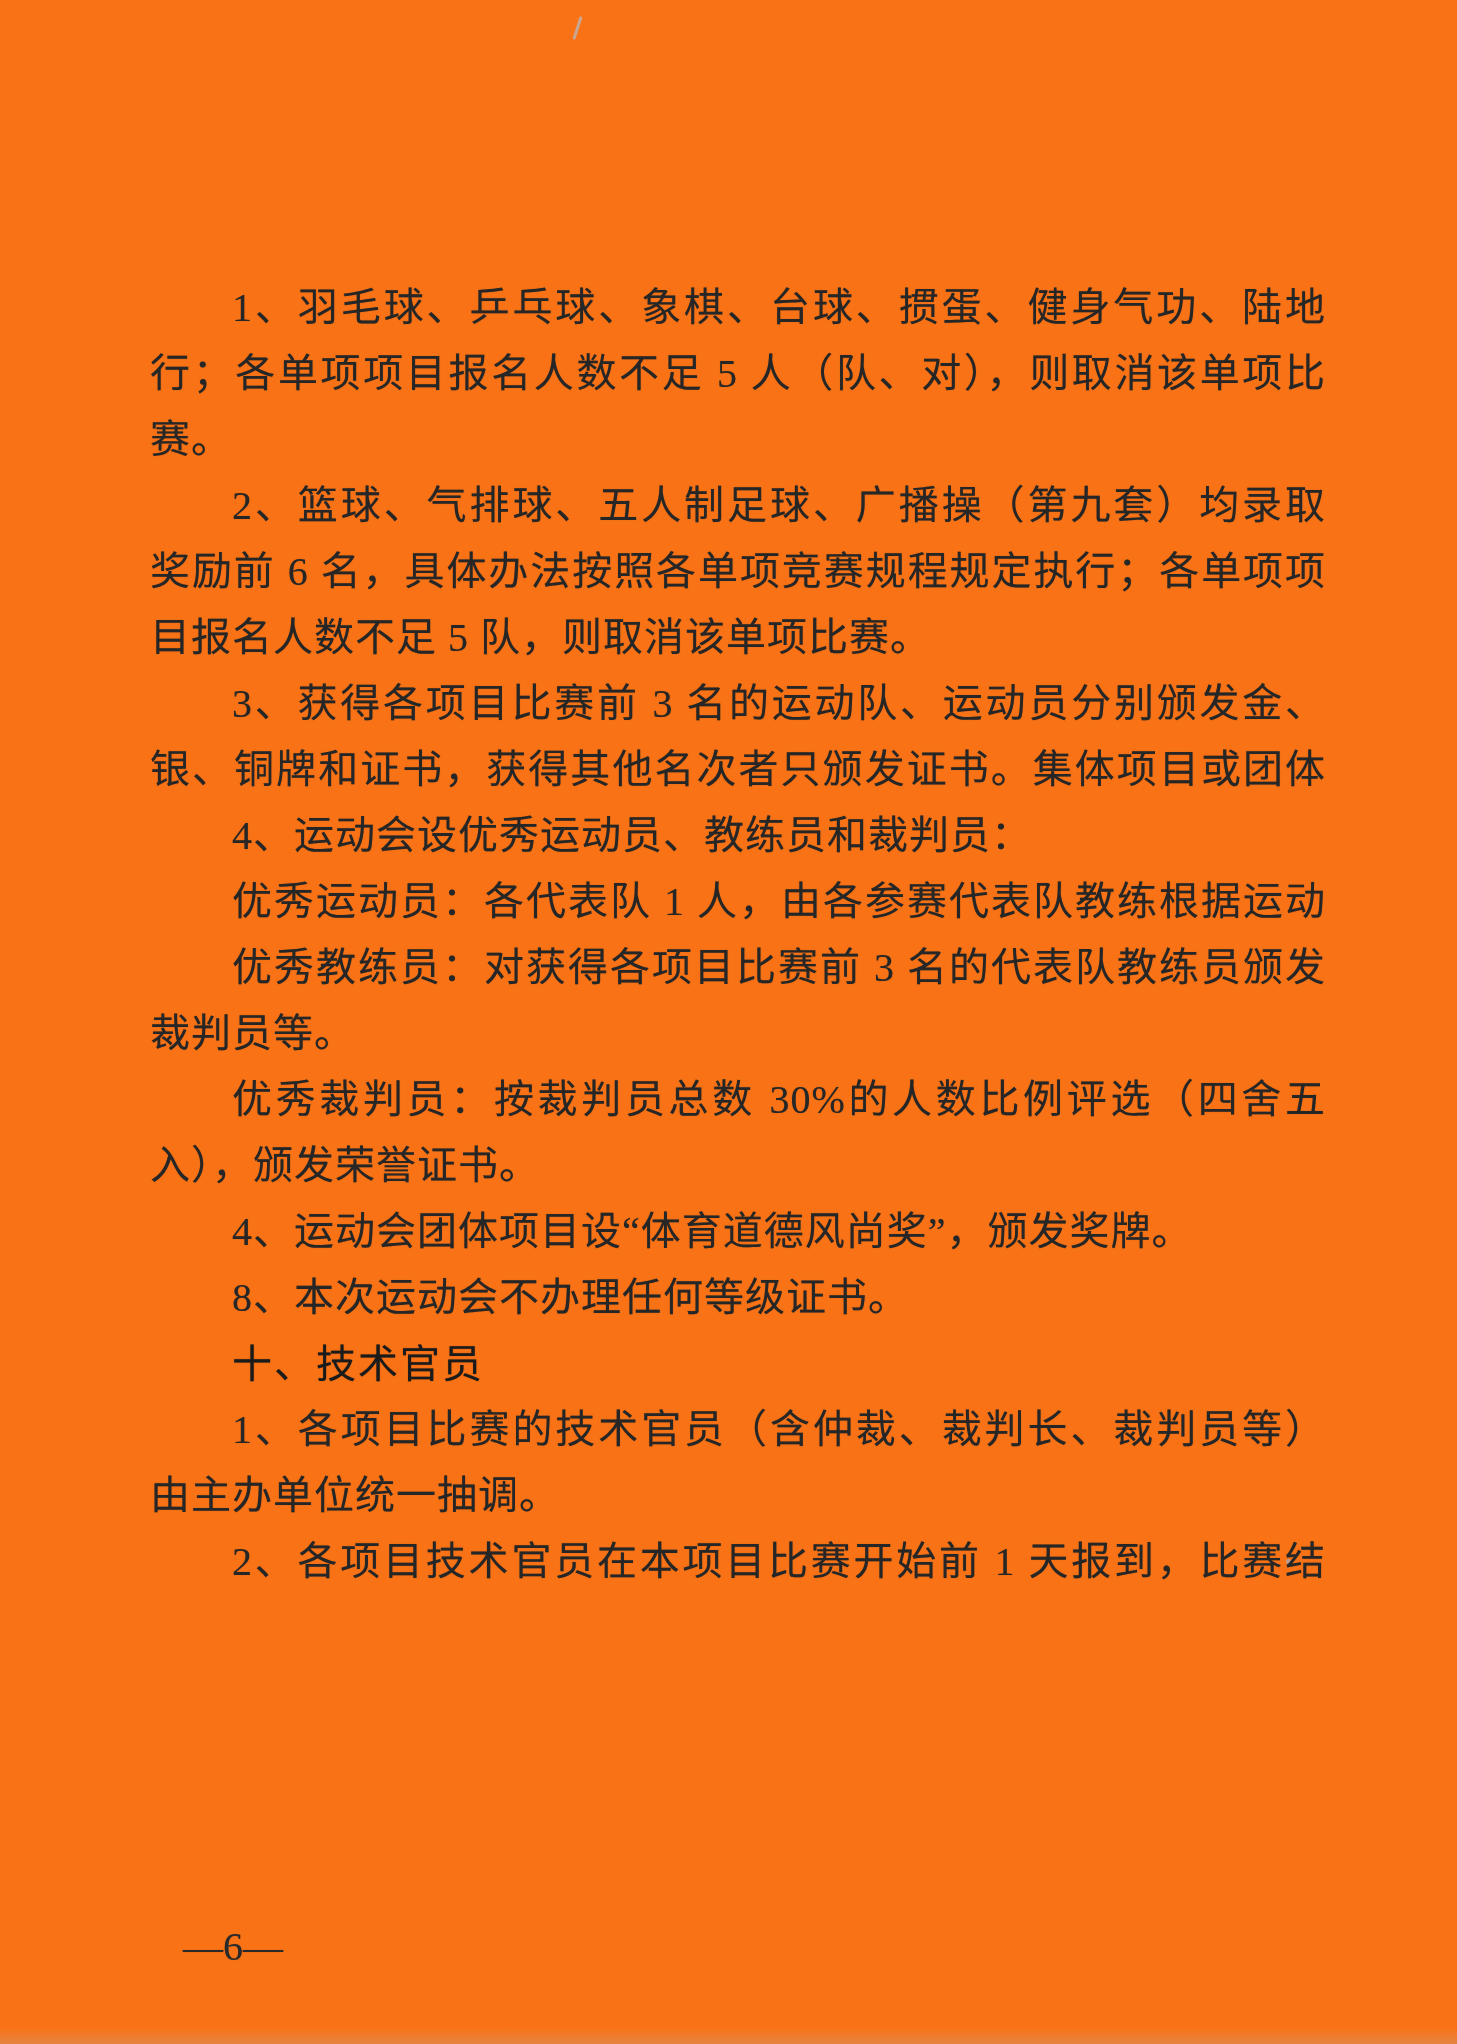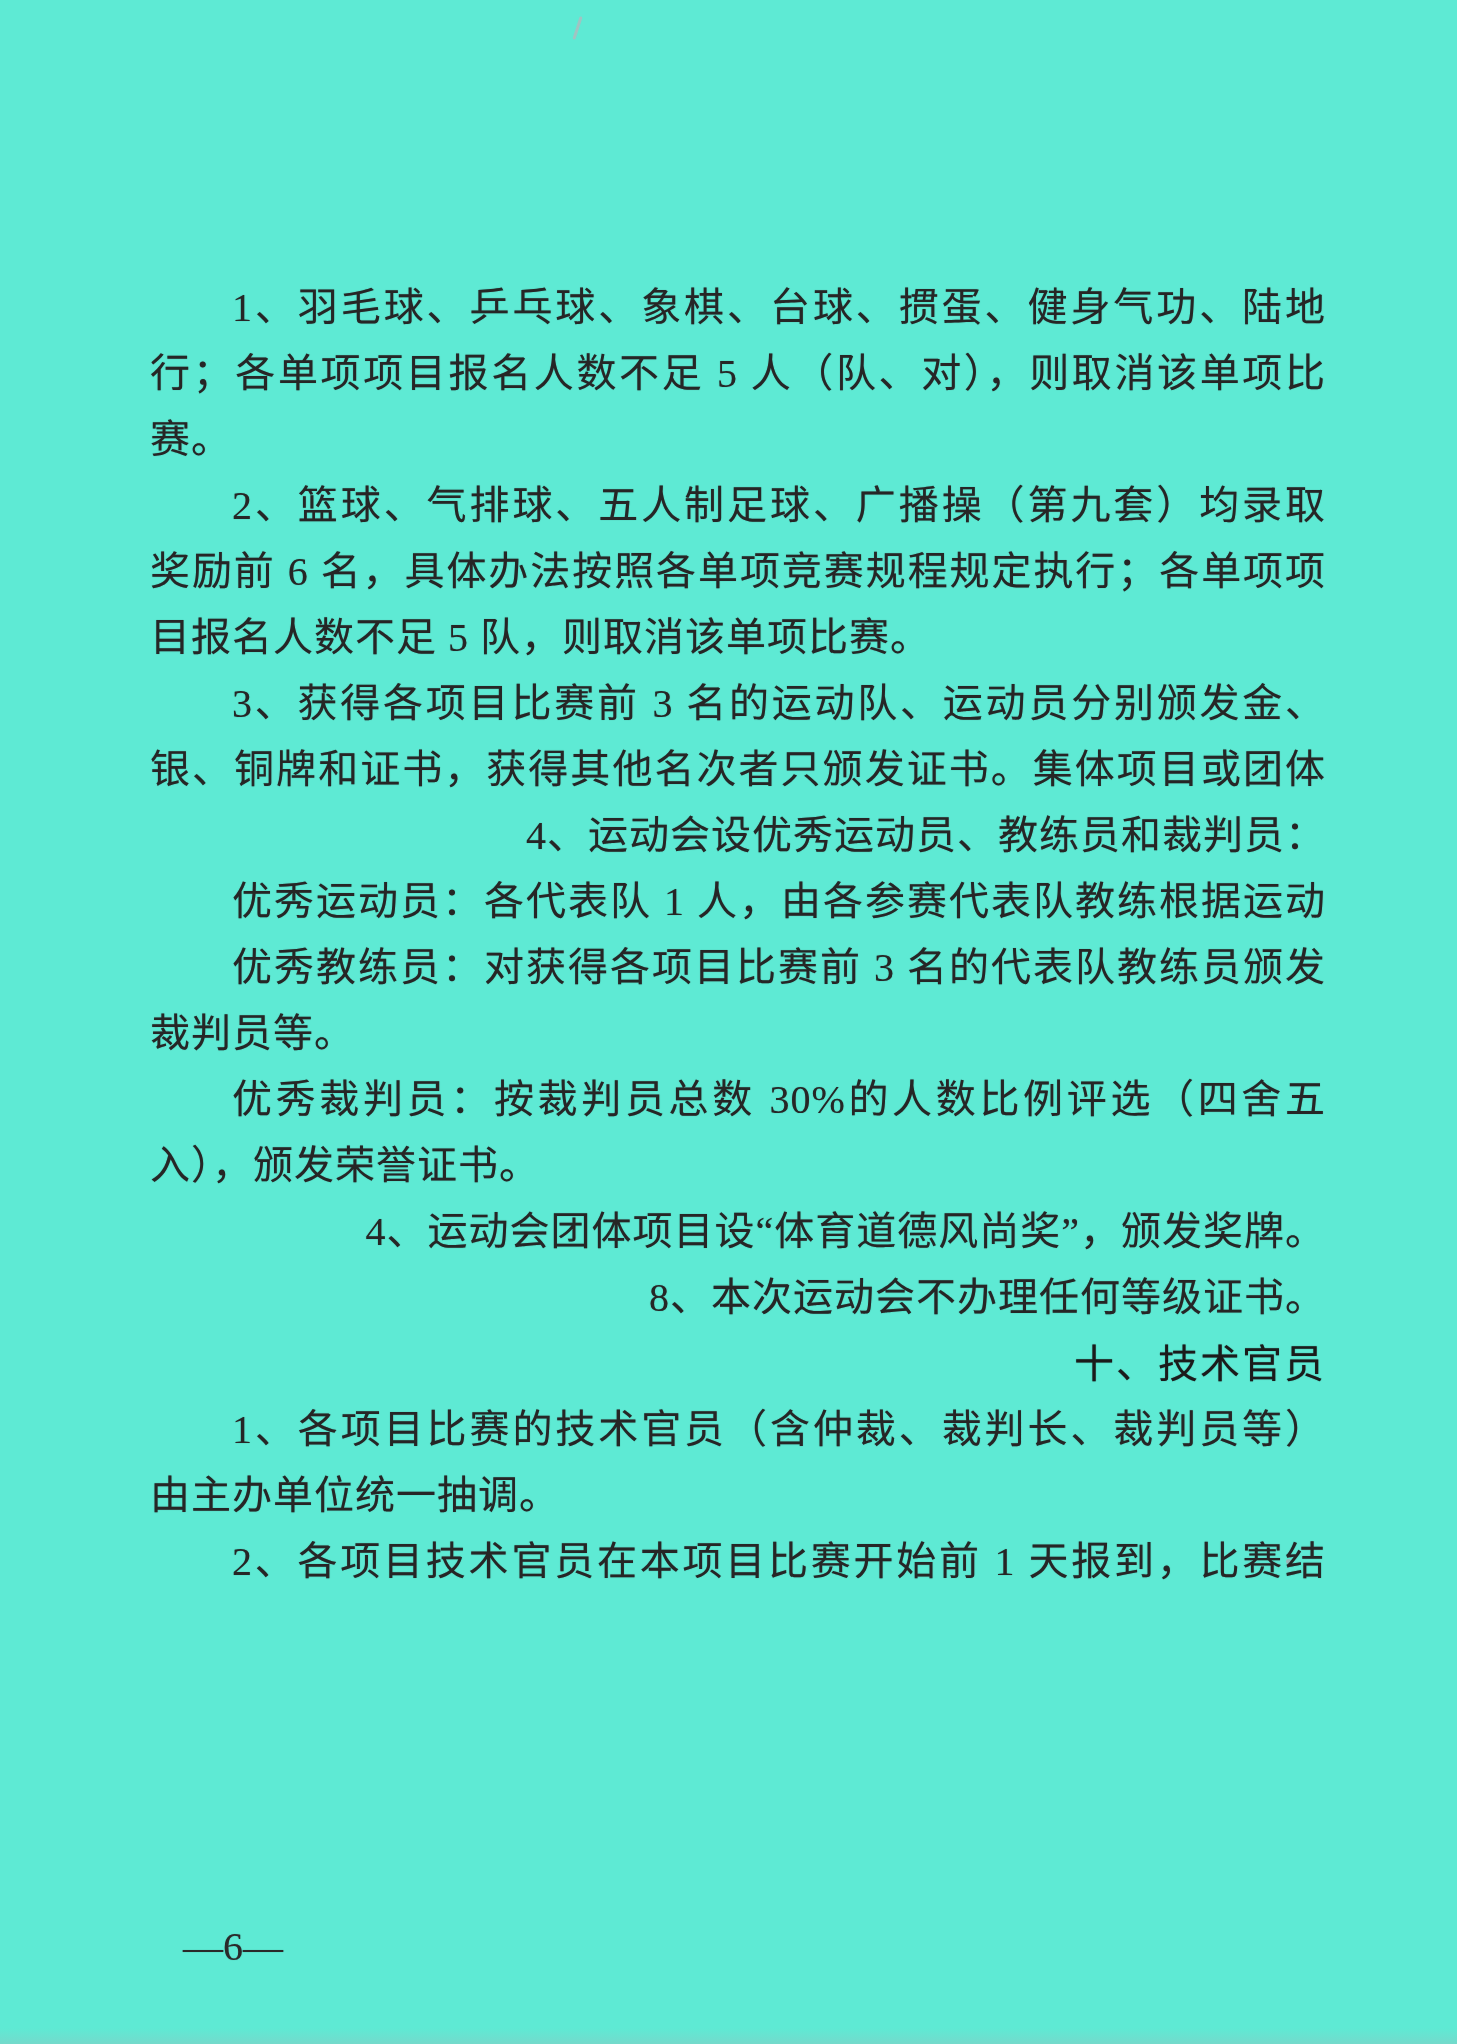--- a/index.html
+++ b/index.html
@@ -4,21 +4,21 @@
 <style>
   html, body {
     margin: 0;
     padding: 0;
     background: #ffffff;
   }
   .page {
     position: relative;
     width: 1457px;
     height: 2044px;
-    background: #5eead4;
+    background: #f97316;
     overflow: hidden;
     font-family: "Liberation Serif", serif;
   }
   
   .page::after {
     content: "";
     position: absolute;
     left: 0; right: 0; bottom: 0;
     height: 16px;
     background: linear-gradient(to bottom, rgba(255,255,255,0), rgba(175,175,180,0.28));
@@ -40,21 +40,20 @@
     overflow: hidden;
     white-space: nowrap;
   }
   .line.justify {
     white-space: normal;
     text-align: justify;
     text-align-last: justify;
   }
   .line.indent {
     padding-left: 82px;
-    text-align: right;
   }
   .line.heading {
     font-family: "Liberation Sans", sans-serif;
     font-weight: 400;
     color: #1b1b1b;
     letter-spacing: 2px;
     text-shadow: 0 0 1px rgba(20,20,20,0.55);
   }
   .footer-page-number {
     position: absolute;

